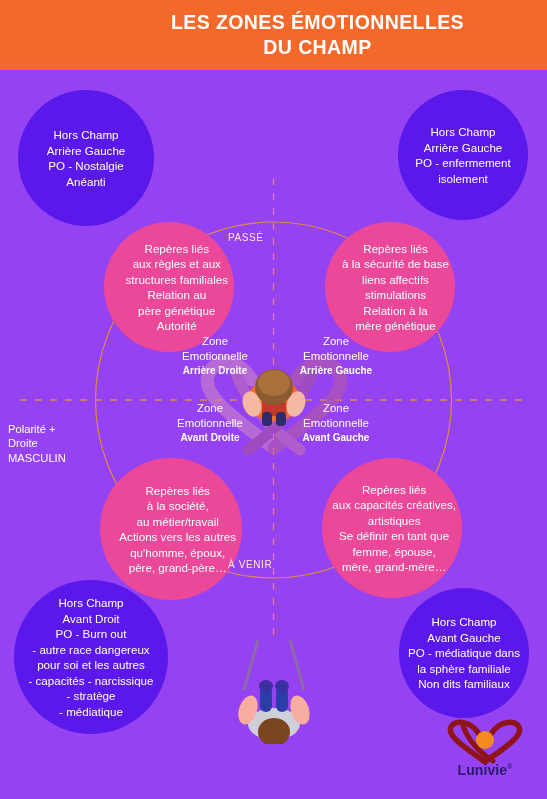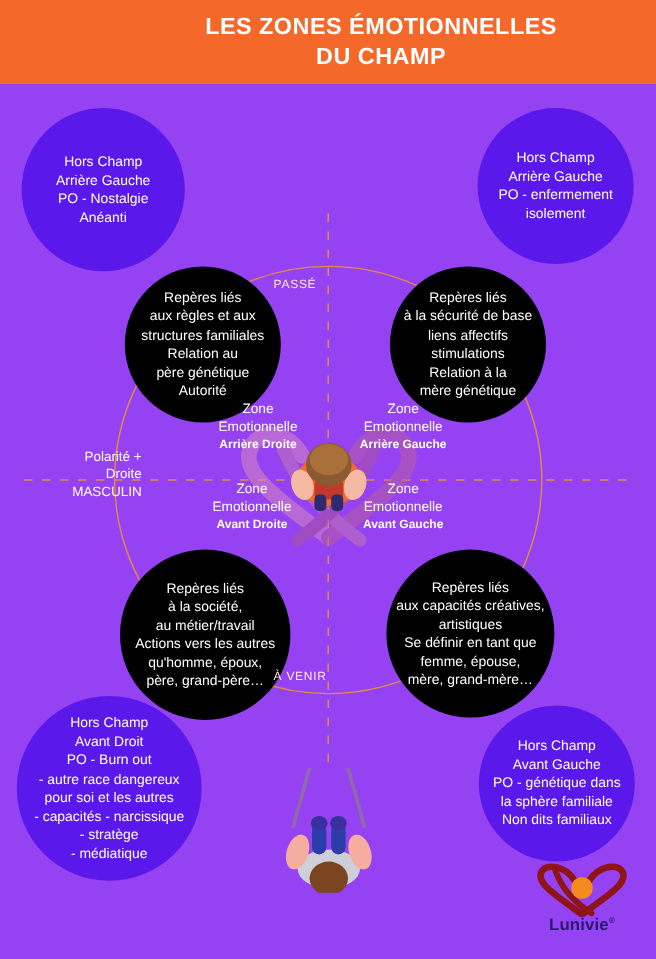--- a/index.html
+++ b/index.html
@@ -28,21 +28,21 @@
   .diagram svg{position:absolute;left:0;top:0;}
 
   
   .bubble{
     position:absolute;border-radius:50%;
     display:flex;align-items:center;justify-content:center;
     text-align:center;color:#ffffff;box-sizing:border-box;
   }
   .bubble .txt{line-height:15.5px;font-size:11.6px;padding:0 6px;}
   .outer{background:#5b18ea;}
-  .inner{background:#000000;}
+  .inner{background:#ec4899;justify-content:flex-end;}
 
   
   #hc-ar-droit   {left:18px;  top:20px;  width:136px;height:136px;}
   #hc-ar-gauche  {left:398px; top:20px;  width:130px;height:130px;}
   #hc-av-droit   {left:14px;  top:510px; width:154px;height:154px;}
   #hc-av-gauche  {left:399px; top:518px; width:130px;height:130px;}
 
   #rep-regles    {left:104px; top:152px; width:130px;height:130px;}
   #rep-securite  {left:325px; top:152px; width:130px;height:130px;}
   #rep-societe   {left:100px; top:388px; width:142px;height:142px;}
@@ -55,21 +55,21 @@
   }
   .zone b{font-weight:bold;font-size:10px;}
   #zone-ar-droite {left:160px; top:264px; width:110px; text-align:center;}
   #zone-ar-gauche {left:281px; top:264px; width:110px; text-align:center;}
   #zone-av-droite {left:155px; top:331px; width:110px; text-align:center;}
   #zone-av-gauche {left:281px; top:331px; width:110px; text-align:center;}
 
   
   .polarity{
     position:absolute;color:#ffffff;font-size:11.2px;line-height:14.4px;
-    text-align:right;width:110px;
+    text-align:left;width:110px;margin-top:48px;
   }
   #pol-left {left:8px;  top:304px;}
   #pol-right{left:427px;top:304px;}
 
   
   .axis-label{
     position:absolute;color:#ffe9d6;font-size:10px;letter-spacing:.6px;
     width:90px;
   }
   #passe  {left:228px; top:162px;}
@@ -161,21 +161,21 @@
           <div>- capacités - narcissique</div>
           <div>- stratège</div>
           <div>- médiatique</div>
         </div>
     </div>
 
     <div class="bubble outer" id="hc-av-gauche">
       <div class="txt">
           <div>Hors Champ</div>
           <div>Avant Gauche</div>
-          <div>PO - génétique dans</div>
+          <div>PO - médiatique dans</div>
           <div>la sphère familiale</div>
           <div>Non dits familiaux</div>
         </div>
     </div>
 
     <div class="bubble inner" id="rep-regles">
       <div class="txt">
           <div>Repères liés</div>
           <div>aux règles et aux</div>
           <div>structures familiales</div>

